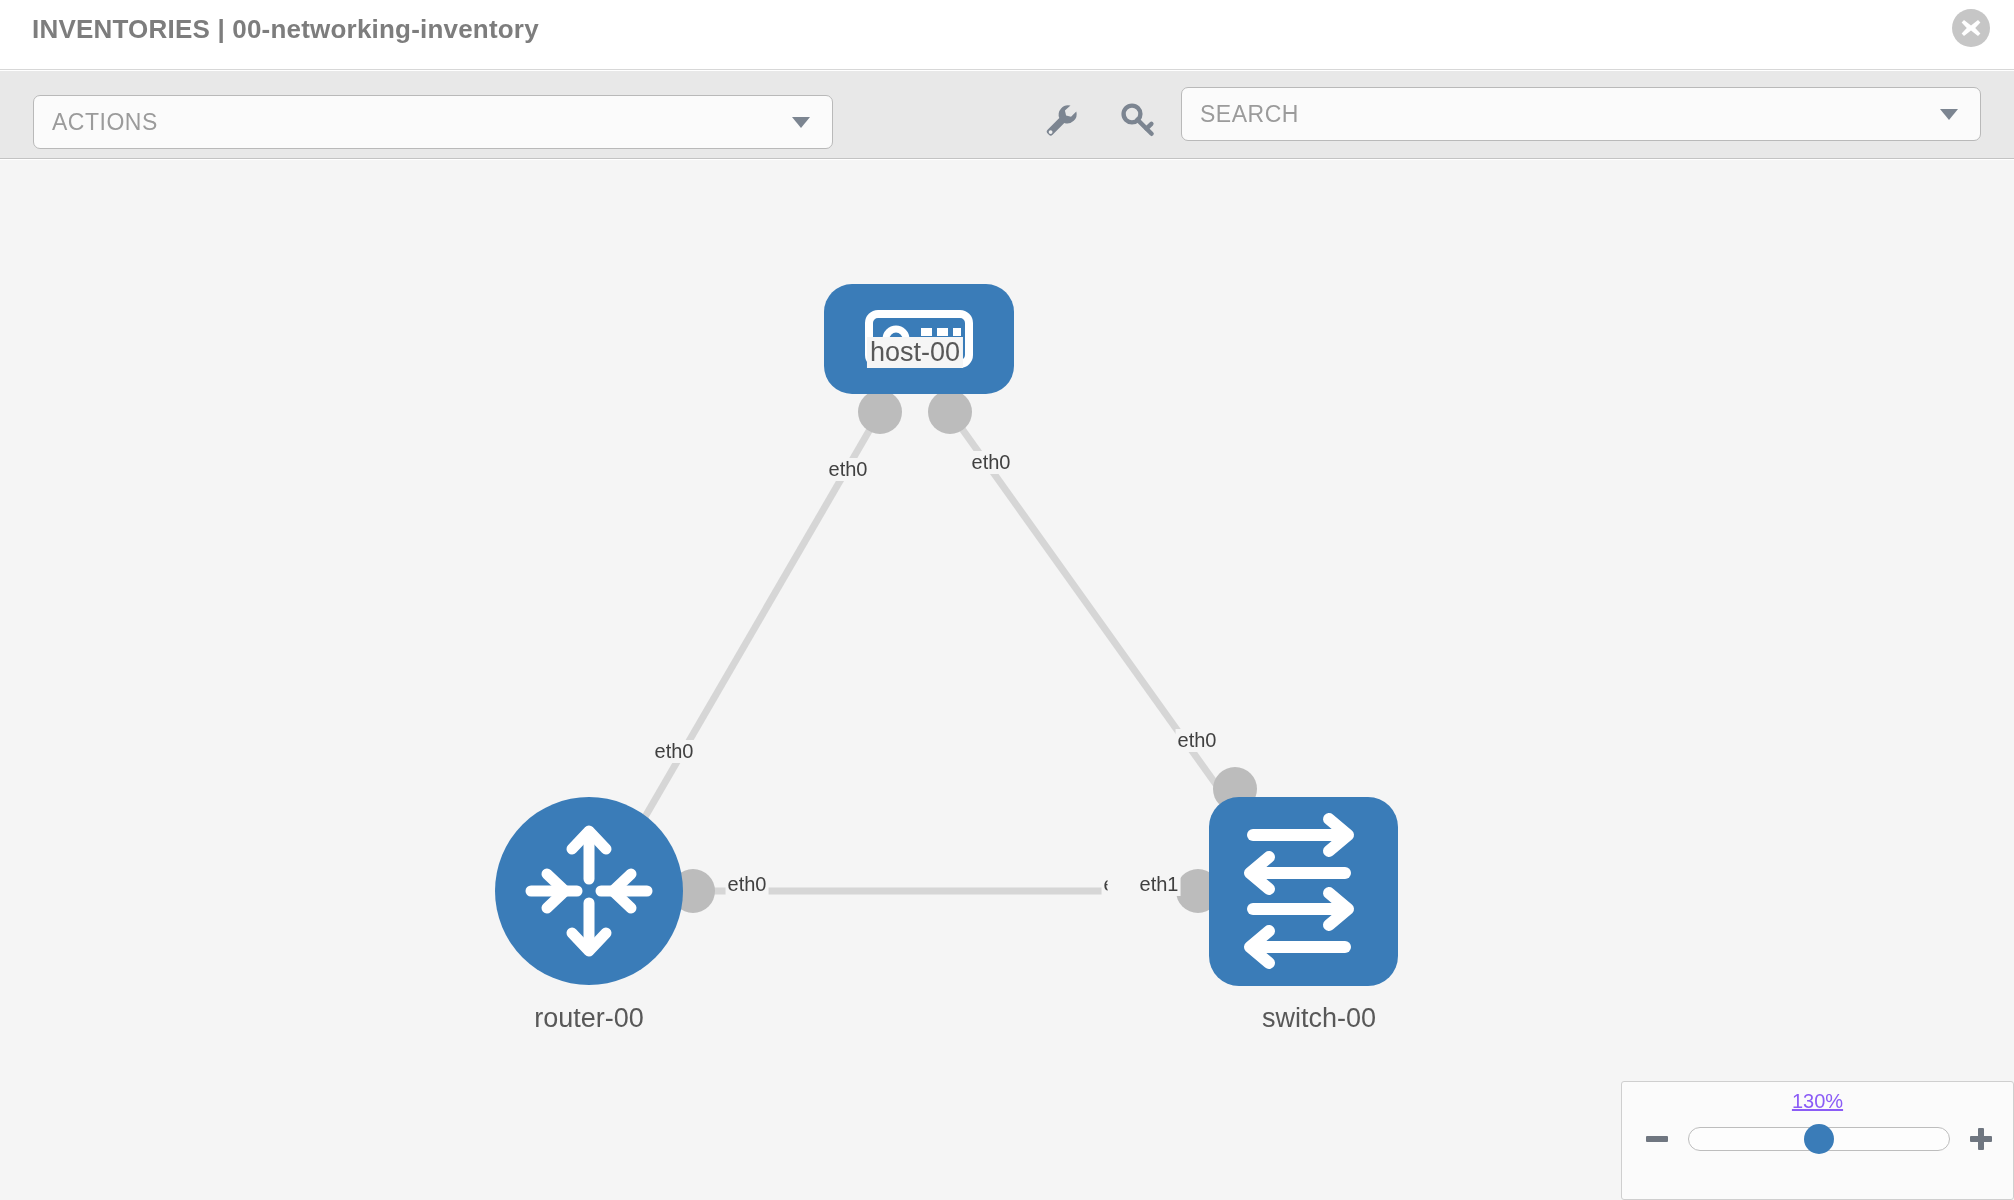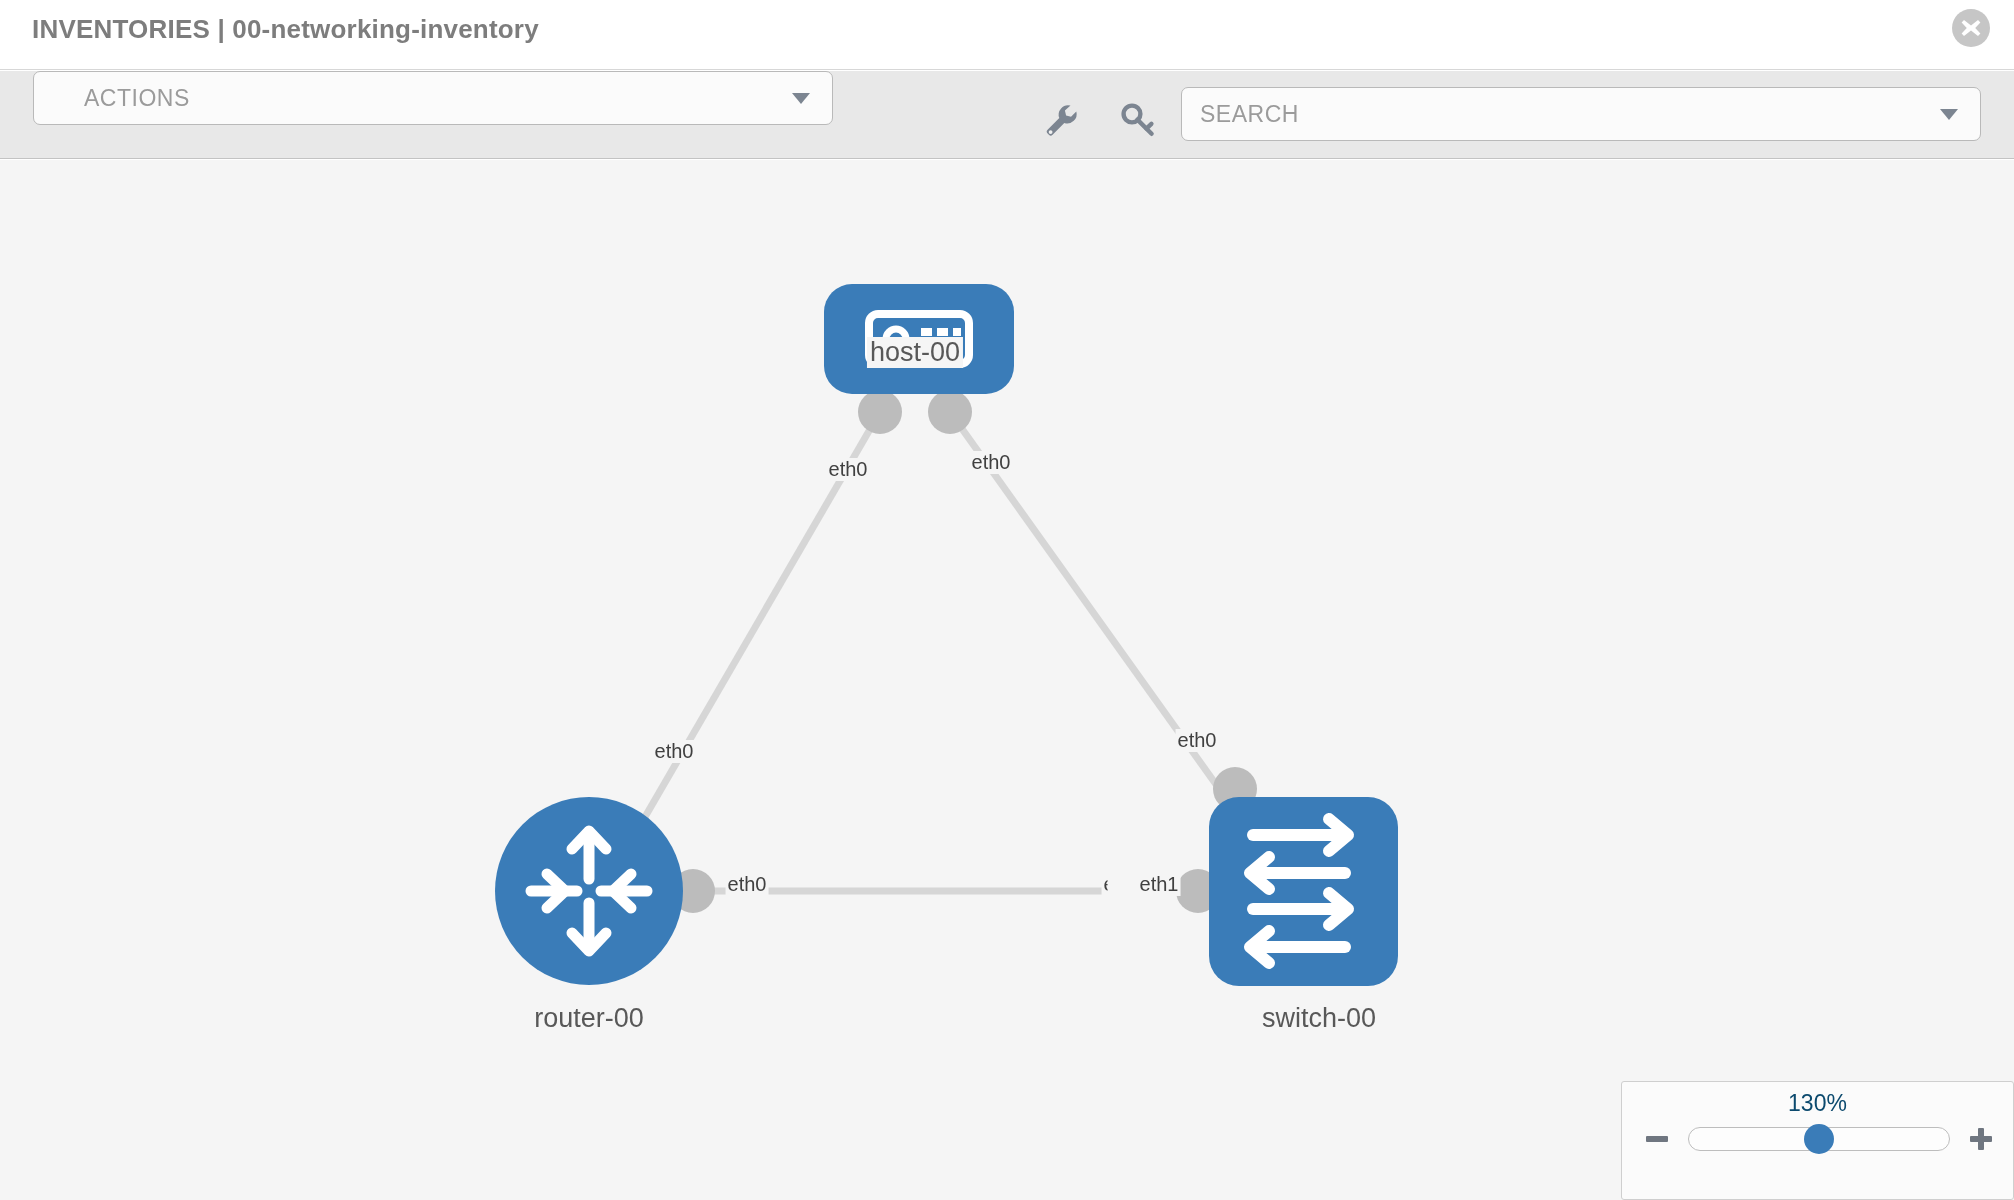--- a/index.html
+++ b/index.html
@@ -71,21 +71,21 @@
     letter-spacing: 0.5px;
     white-space: nowrap;
   }
   .caret {
     width: 0; height: 0;
     border-left: 9px solid transparent;
     border-right: 9px solid transparent;
     border-top: 11px solid #7c8591;
     margin-right: 22px;
   }
-  #actions-select { left: 33px; top: 0; width: 800px; padding-left: 32px; }
+  #actions-select { left: 33px; top: 24px; width: 800px; }
   #search-select  { left: 1181px; top: 16px; width: 800px; }
 
   .tool-icons {
     position: absolute;
     left: 1040px; top: 28px;
     display: flex;
     align-items: center;
     gap: 38px;
   }
   .tool-icon { cursor: pointer; display: block; }
@@ -130,22 +130,23 @@
     left: 1621px; top: 1081px;
     width: 393px; height: 119px;
     background: #fbfbfb;
     border: 1px solid #cfcfcf;
     border-radius: 3px;
   }
   .zoom-pct {
     position: absolute;
     top: 8px; left: 0; right: 0;
     text-align: center;
-    font-size: 23px;
-    color: #0c4a6e;
+    font-size: 20px;
+    color: #8b5cf6;
+    text-decoration: underline;
   }
   .zoom-row {
     position: absolute;
     top: 44px; left: 0;
     width: 393px;
     display: flex;
     align-items: center;
     justify-content: center;
     gap: 18px;
   }

